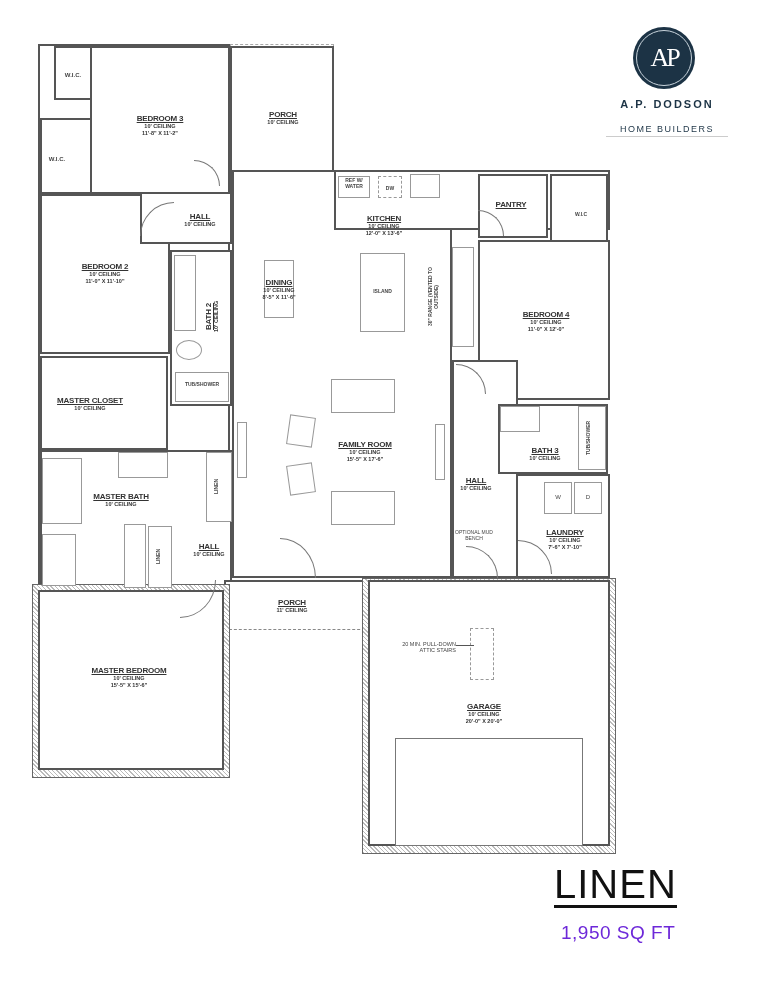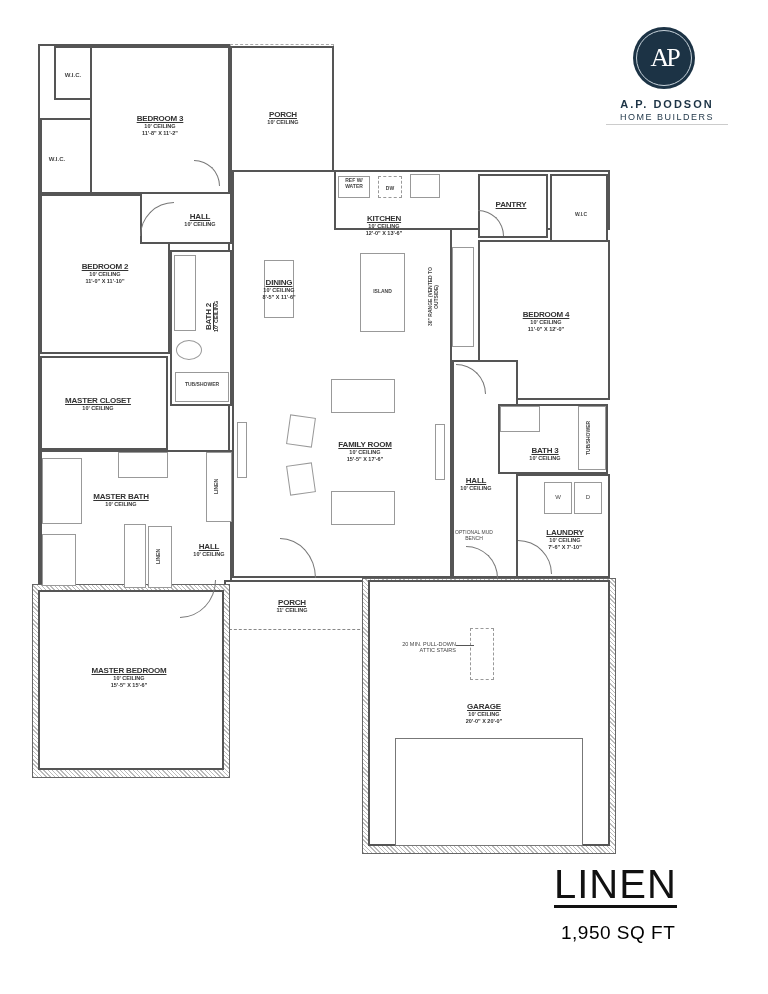--- a/index.html
+++ b/index.html
@@ -21,24 +21,24 @@
   .label .name { font-size: 8px; font-weight: bold; text-decoration: underline; text-transform: uppercase; letter-spacing: -0.2px; }
   .label .sub { font-size: 5.5px; font-weight: bold; }
   .small { font-size: 6px; font-weight: bold; color: #444; position: absolute; text-align: center; line-height: 1.1; }
   .vert { writing-mode: vertical-rl; transform: rotate(180deg); }
 
   .logo { position: absolute; left: 633px; top: 27px; width: 62px; height: 62px; border-radius: 50%; background: #1c3345; display: flex; align-items: center; justify-content: center; }
   .logo::before { content: ""; position: absolute; inset: 3px; border: 1px solid #c8d3db; border-radius: 50%; }
   .logo-mono { color: #fff; font-family: "Liberation Serif", serif; font-size: 26px; letter-spacing: -3px; position: relative; }
   .brand { position: absolute; left: 606px; top: 98px; width: 122px; text-align: center; color: #1c3345; }
   .brand-name { font-size: 11px; letter-spacing: 2px; font-weight: bold; }
-  .brand-sub { font-size: 9px; letter-spacing: 1.5px; margin-top: 2px; border-bottom: 1px solid #ccc; padding-bottom: 2px; }
+  .brand-sub { font-size: 9px; letter-spacing: 1.5px; margin-top: 14px; border-bottom: 1px solid #ccc; padding-bottom: 2px; }
 
   .plan-title { position: absolute; left: 554px; top: 864px; font-size: 40px; color: #111; letter-spacing: 1px; line-height: 1; border-bottom: 3px solid #111; padding-bottom: 1px; }
-  .plan-area { position: absolute; left: 561px; top: 922px; font-size: 19px; color: #000000; letter-spacing: 0.5px; text-align: center; }
+  .plan-area { position: absolute; left: 561px; top: 922px; font-size: 19px; color: #6d28d9; letter-spacing: 0.5px; text-align: center; }
 </style>
 </head>
 <body>
 
 <div class="plan">
 
   <div class="wall" style="left:38px;top:44px;width:192px;height:540px;"></div>
   <div class="wall" style="left:90px;top:46px;width:140px;height:148px;"></div>
   <div class="dash" style="left:230px;top:44px;width:104px;height:150px;border-color:#aaa;"></div>
   <div class="wall" style="left:230px;top:46px;width:104px;height:148px;"></div>
@@ -152,21 +152,21 @@
   <div class="label" style="left:486px;top:200px;width:50px;">
     <div class="name">PANTRY</div>
   </div>
   <div class="small" style="left:566px;top:212px;width:30px;font-size:5px;"><span>W.I.C</span></div>
   <div class="label" style="left:496px;top:310px;width:100px;">
     <div class="name">BEDROOM 4</div>
     <div class="sub">10' CEILING</div>
     <div class="sub">11'-0" X 12'-0"</div>
   </div>
 
-  <div class="label" style="left:48px;top:396px;width:100px;">
+  <div class="label" style="left:40px;top:396px;width:100px;">
     <div class="name">MASTER CLOSET</div>
     <div class="sub">10' CEILING</div>
   </div>
   <div class="label" style="left:310px;top:440px;width:110px;">
     <div class="name">FAMILY ROOM</div>
     <div class="sub">10' CEILING</div>
     <div class="sub">15'-5" X 17'-6"</div>
   </div>
   <div class="label" style="left:76px;top:492px;width:90px;">
     <div class="name">MASTER BATH</div>

